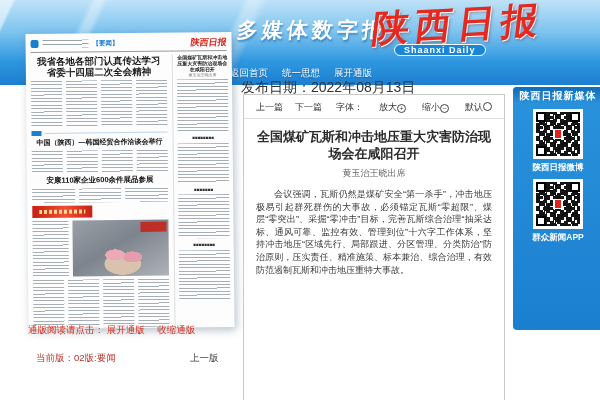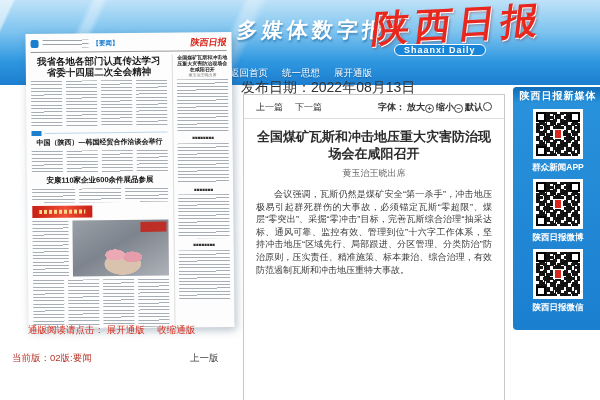--- a/index.html
+++ b/index.html
@@ -57,31 +57,31 @@
       radial-gradient(ellipse 16px 9px at 44% 62%, #eba9b6 0 60%, rgba(0,0,0,0) 62%),
       radial-gradient(ellipse 16px 9px at 62% 66%, #e79cab 0 60%, rgba(0,0,0,0) 62%),
       radial-gradient(ellipse 30px 18px at 52% 78%, #d9c2ae 0 60%, rgba(0,0,0,0) 62%),
       linear-gradient(150deg,#9aa0a8 0%,#7e848d 45%,#aeb3ba 100%); }
   .photo-tag { position:absolute; right:2px; top:2px; width:26px; height:10px; background:rgba(200,30,20,.85); }
   .np-foot-cols { display:flex; gap:4px; margin-top:3px; }
 
   
   .thumb-links { position:absolute; left:28px; top:324px; font-size:9.5px; color:#d92a1a; }
   .thumb-links a { color:#d92a1a; text-decoration:none; margin-right:10px; cursor:pointer; }
-  .thumb-page { position:absolute; left:12px; top:352px; font-size:9.5px; color:#b5352a; }
+  .thumb-page { position:absolute; left:36px; top:352px; font-size:9.5px; color:#b5352a; }
   .thumb-pager { position:absolute; left:150px; top:352px; font-size:9.5px; color:#444; }
   .thumb-pager span { margin-right:8px; cursor:pointer;margin-left:40px; }
 
   
   .pubdate { position:absolute; left:241px; top:79px; font-size:14px; color:#333; }
   .article-box { position:absolute; left:243px; top:94px; width:262px; height:330px;
     border:1px solid #c9c9c9; background:#fff; padding:5px 12px; }
   .toolbar { display:flex; align-items:center; font-size:9px; color:#333; height:14px; }
   .toolbar .nav-a { margin-right:12px; cursor:pointer; }
-  .toolbar .font-tools { margin-left:auto; display:flex; align-items:center; gap:2px;font-weight:bold; }
+  .toolbar .font-tools { margin-left:auto; display:flex; align-items:center; gap:16px; }
   .circ { display:inline-block; width:9px; height:9px; border:1px solid #444; border-radius:50%;
     font-size:7px; line-height:8px; text-align:center; color:#444; vertical-align:-1px; }
   .tb-rule { height:1px; background:#ddd; margin:4px -12px 0; }
   .a-title { margin-top:9px; text-align:center; font-size:13px; font-weight:bold; color:#2b2b2b; line-height:17px; }
   .a-sub { margin-top:5px; text-align:center; font-size:9px; color:#666; }
   .a-body { margin-top:8px; }
   .a-body p { font-size:9px; line-height:12.6px; color:#3a3a3a; text-align:justify; text-indent:2em; }
 
   
   .side { position:absolute; left:513px; top:87px; width:90px; height:243px;
@@ -220,37 +220,28 @@
   <div class="side">
     <div class="side-head">陕西日报新媒体</div>
 
     <div class="qr-item">
       <div class="qr">
         <i class="tl"></i>
           <i class="tr"></i>
           <i class="bl"></i>
         <b class="red"></b>
       </div>
-      <div class="qr-label">群众新闻APP</div>
+      <div class="qr-label">陕西日报微博</div>
     </div>
 
     <div class="qr-item">
       <div class="qr">
         <i class="tl"></i>
           <i class="tr"></i>
           <i class="bl"></i>
         <b class="red"></b>
       </div>
-      <div class="qr-label">陕西日报微博</div>
-    </div>
-
-    <div class="qr-item">
-      <div class="qr">
-        <i class="tl"></i>
-          <i class="tr"></i>
-          <i class="bl"></i>
-        <b class="red"></b>
-      </div>
-      <div class="qr-label">陕西日报微信</div>
-    </div>
+      <div class="qr-label">群众新闻APP</div>
+    </div>
+
   </div>
 
 </div>
 
 </body></html>

